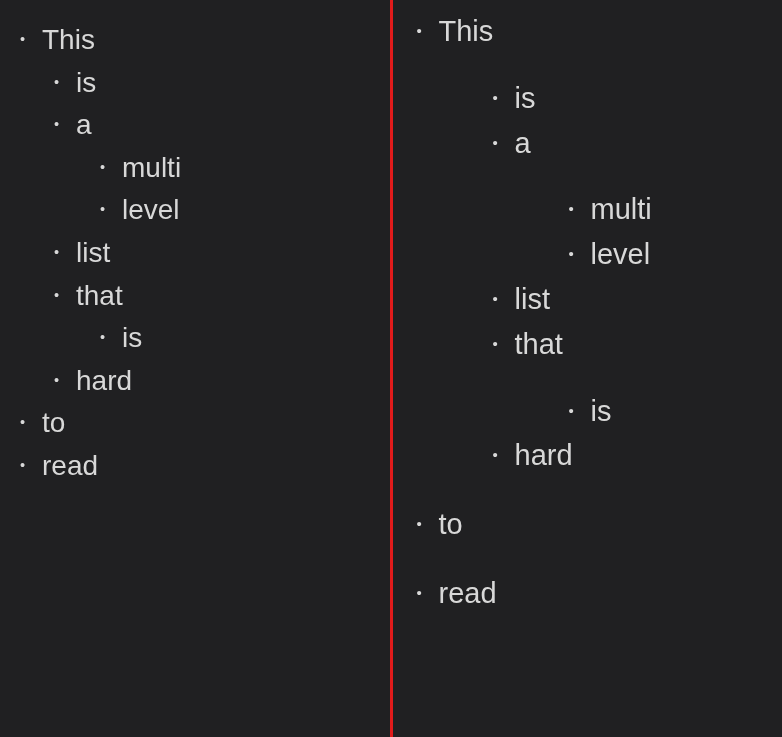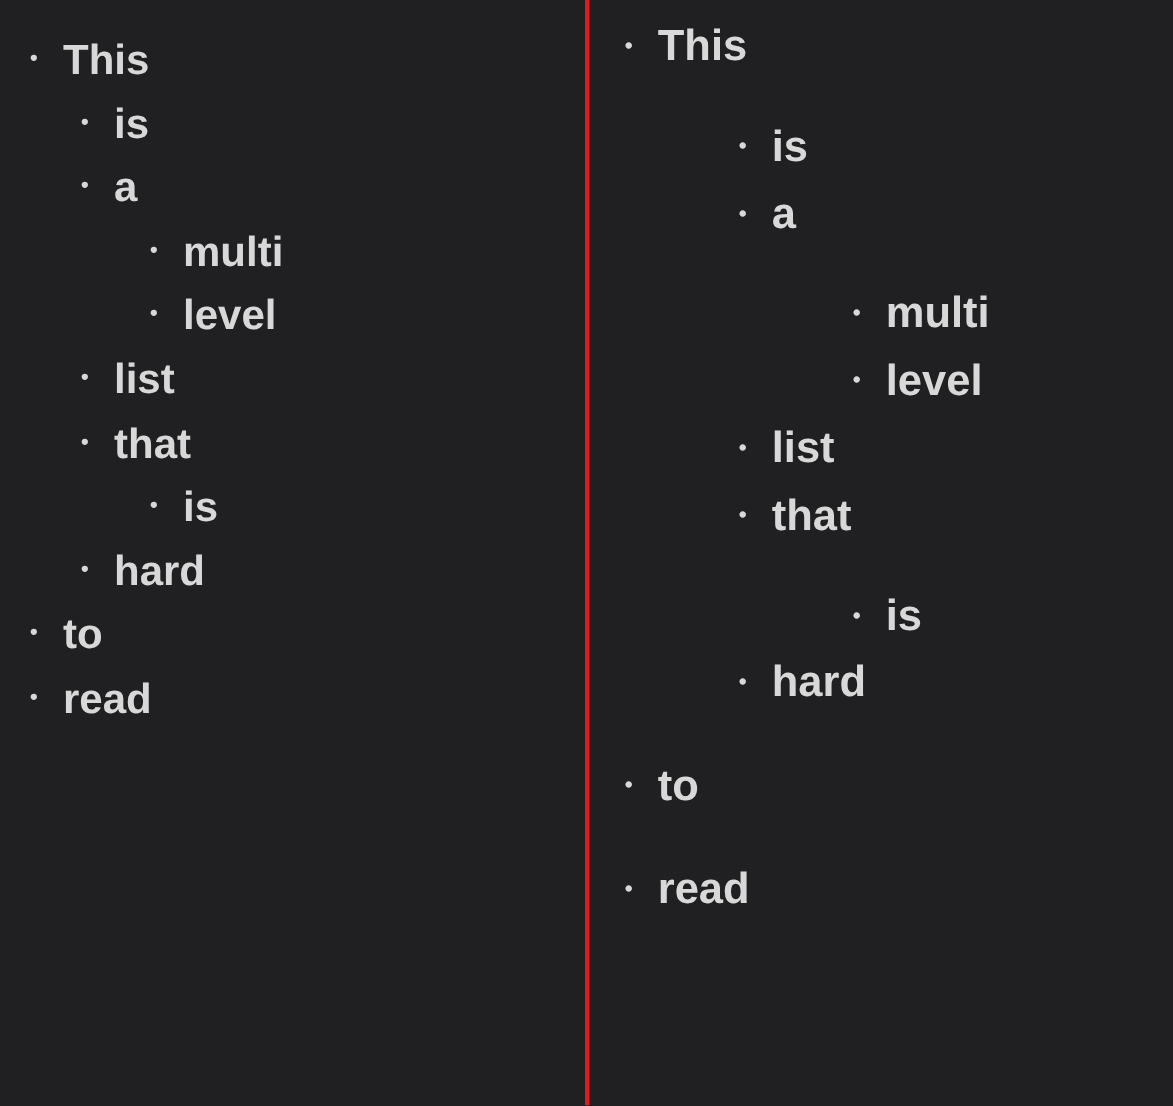--- a/index.html
+++ b/index.html
@@ -32,21 +32,20 @@
       flex: 0 0 3px;
     }
     ul {
       list-style: none;
       margin: 0;
       padding: 0 0 0 34px;
     }
     li {
       position: relative;
       line-height: 1.2;
-      font-weight: bold;
     }
     
     .pane-left li { margin: 9px 0; }
     .pane-left ul ul li { margin: 9px 0; }
     .pane-left ul ul ul { padding-left: 46px; }
     .pane-left ul ul ul li { margin: 9px 0; }
     
     .pane-right ul { padding-left: 38px; }
     .pane-right ul ul { padding-left: 76px; }
     .pane-right ul ul ul { padding-left: 76px; }

